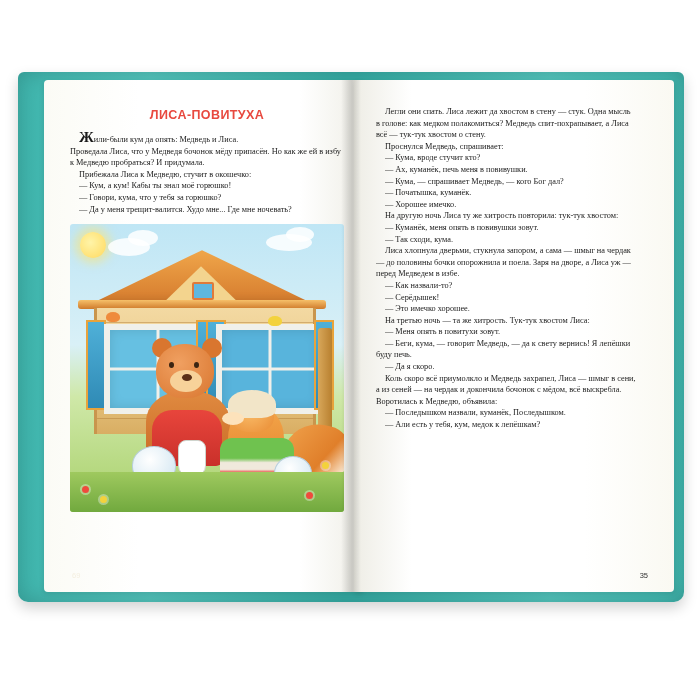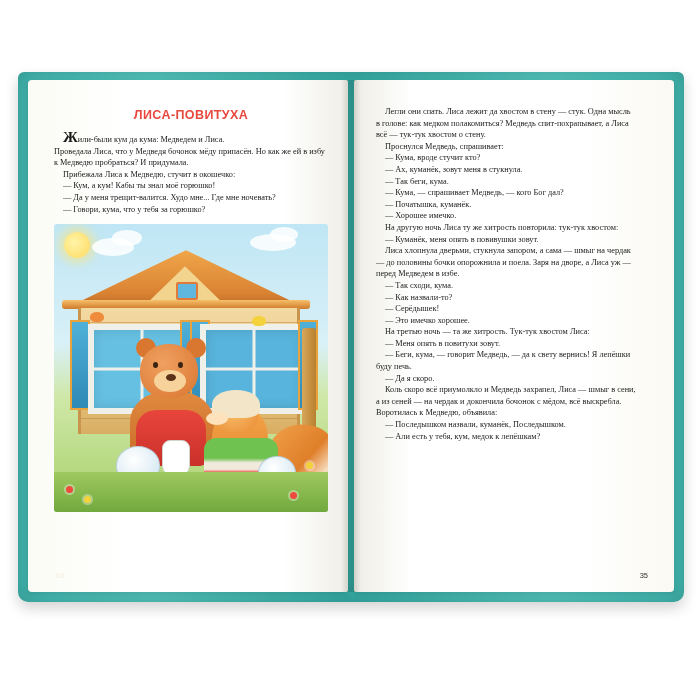--- a/index.html
+++ b/index.html
@@ -51,21 +51,21 @@
   }
   .page {
     position: absolute;
     top: 0;
     width: 320px;
     height: 512px;
     background: #fdfdf8;
     box-sizing: border-box;
   }
   .page.left {
-    left: 0;
+    left: 16px;
     border-radius: 4px 2px 2px 4px;
     box-shadow: -1px 2px 5px rgba(0,0,0,0.10);
     background: linear-gradient(90deg,#fbfbf5 0%, #ffffff 30%, #ffffff 80%, #efeee6 100%);
     padding: 26px 20px 18px 26px;
   }
   .page.right {
     left: 326px;
     border-radius: 2px 4px 4px 2px;
     box-shadow: 1px 2px 5px rgba(0,0,0,0.10);
     background: linear-gradient(90deg,#eeede5 0%, #ffffff 18%, #ffffff 72%, #faf9f2 100%);
@@ -324,26 +324,26 @@
   <div class="book">
     <div class="cover"></div>
     <div class="cover-inner-shadow"></div>
 
     <div class="pages">
 
       <div class="page left">
         <div class="story-title">ЛИСА-ПОВИТУХА</div>
 
         <div class="body-text">
-          <p class="indent dropcap-para">Жили-были кум да кума: Медведем и Лиса.</p>
+          <p class="indent dropcap-para">Жили-были кум да опять: Медведь и Лиса.</p>
           <p>Проведала Лиса, что у Медведя бочонок мёду припасён. Но как же ей в избу к Медведю пробраться? И придумала.</p>
           <p class="indent">Прибежала Лиса к Медведю, стучит в окошечко:</p>
           <p class="indent">— Кум, а кум! Кабы ты знал моё горюшко!</p>
+          <p class="indent">— Говори, кума, что у тебя за горюшко?</p>
           <p class="indent">— Да у меня трещит-валится. Худо мне... Где мне ночевать?</p>
-          <p class="indent">— Говори, кума, что у тебя за горюшко?</p>
         </div>
 
         <div class="illus">
           <div class="sun"></div>
           <div class="cloud c1"></div>
           <div class="cloud c2"></div>
           <div class="cloud c3"></div>
           <div class="cloud c4"></div>
 
           <div class="roof"></div>
@@ -408,29 +408,28 @@
         </div>
 
         <div class="page-num left-num">69</div>
       </div>
 
       <div class="page right">
         <div class="body-text">
           <p class="indent">Легли они спать. Лиса лежит да хвостом в стену — стук. Одна мысль в голове: как медком полакомиться? Медведь спит-похрапывает, а Лиса всё — тук-тук хвостом о стену.</p>
           <p class="indent">Проснулся Медведь, спрашивает:</p>
           <p class="indent">— Кума, вроде стучит кто?</p>
-          <p class="indent">— Ах, куманёк, зовут меня в стукнула.</p>
-          <p class="indent">— Так беги, кума.</p>
+          <p class="indent">— Ах, куманёк, печь меня в повивушки.</p>
           <p class="indent">— Кума, — спрашивает Медведь, — кого Бог дал?</p>
           <p class="indent">— Початышка, куманёк.</p>
           <p class="indent">— Хорошее имечко.</p>
           <p class="indent">На другую ночь Лиса ту же хитрость повторила: тук-тук хвостом:</p>
           <p class="indent">— Куманёк, меня опять в повивушки зовут.</p>
+          <p class="indent">— Так сходи, кума.</p>
           <p class="indent">Лиса хлопнула дверьми, стукнула запором, а сама — шмыг на чердак — до половины бочки опорожнила и поела. Заря на дворе, а Лиса уж — перед Медведем в избе.</p>
-          <p class="indent">— Так сходи, кума.</p>
           <p class="indent">— Как назвали-то?</p>
           <p class="indent">— Серёдышек!</p>
           <p class="indent">— Это имечко хорошее.</p>
           <p class="indent">На третью ночь — та же хитрость. Тук-тук хвостом Лиса:</p>
           <p class="indent">— Меня опять в повитухи зовут.</p>
           <p class="indent">— Беги, кума, — говорит Медведь, — да к свету вернись! Я лепёшки буду печь.</p>
           <p class="indent">— Да я скоро.</p>
           <p class="indent">Коль скоро всё приумолкло и Медведь захрапел, Лиса — шмыг в сени, а из сеней — на чердак и докончила бочонок с мёдом, всё выскребла. Воротилась к Медведю, объявила:</p>
           <p class="indent">— Последышком назвали, куманёк, Последышком.</p>
           <p class="indent">— Али есть у тебя, кум, медок к лепёшкам?</p>

